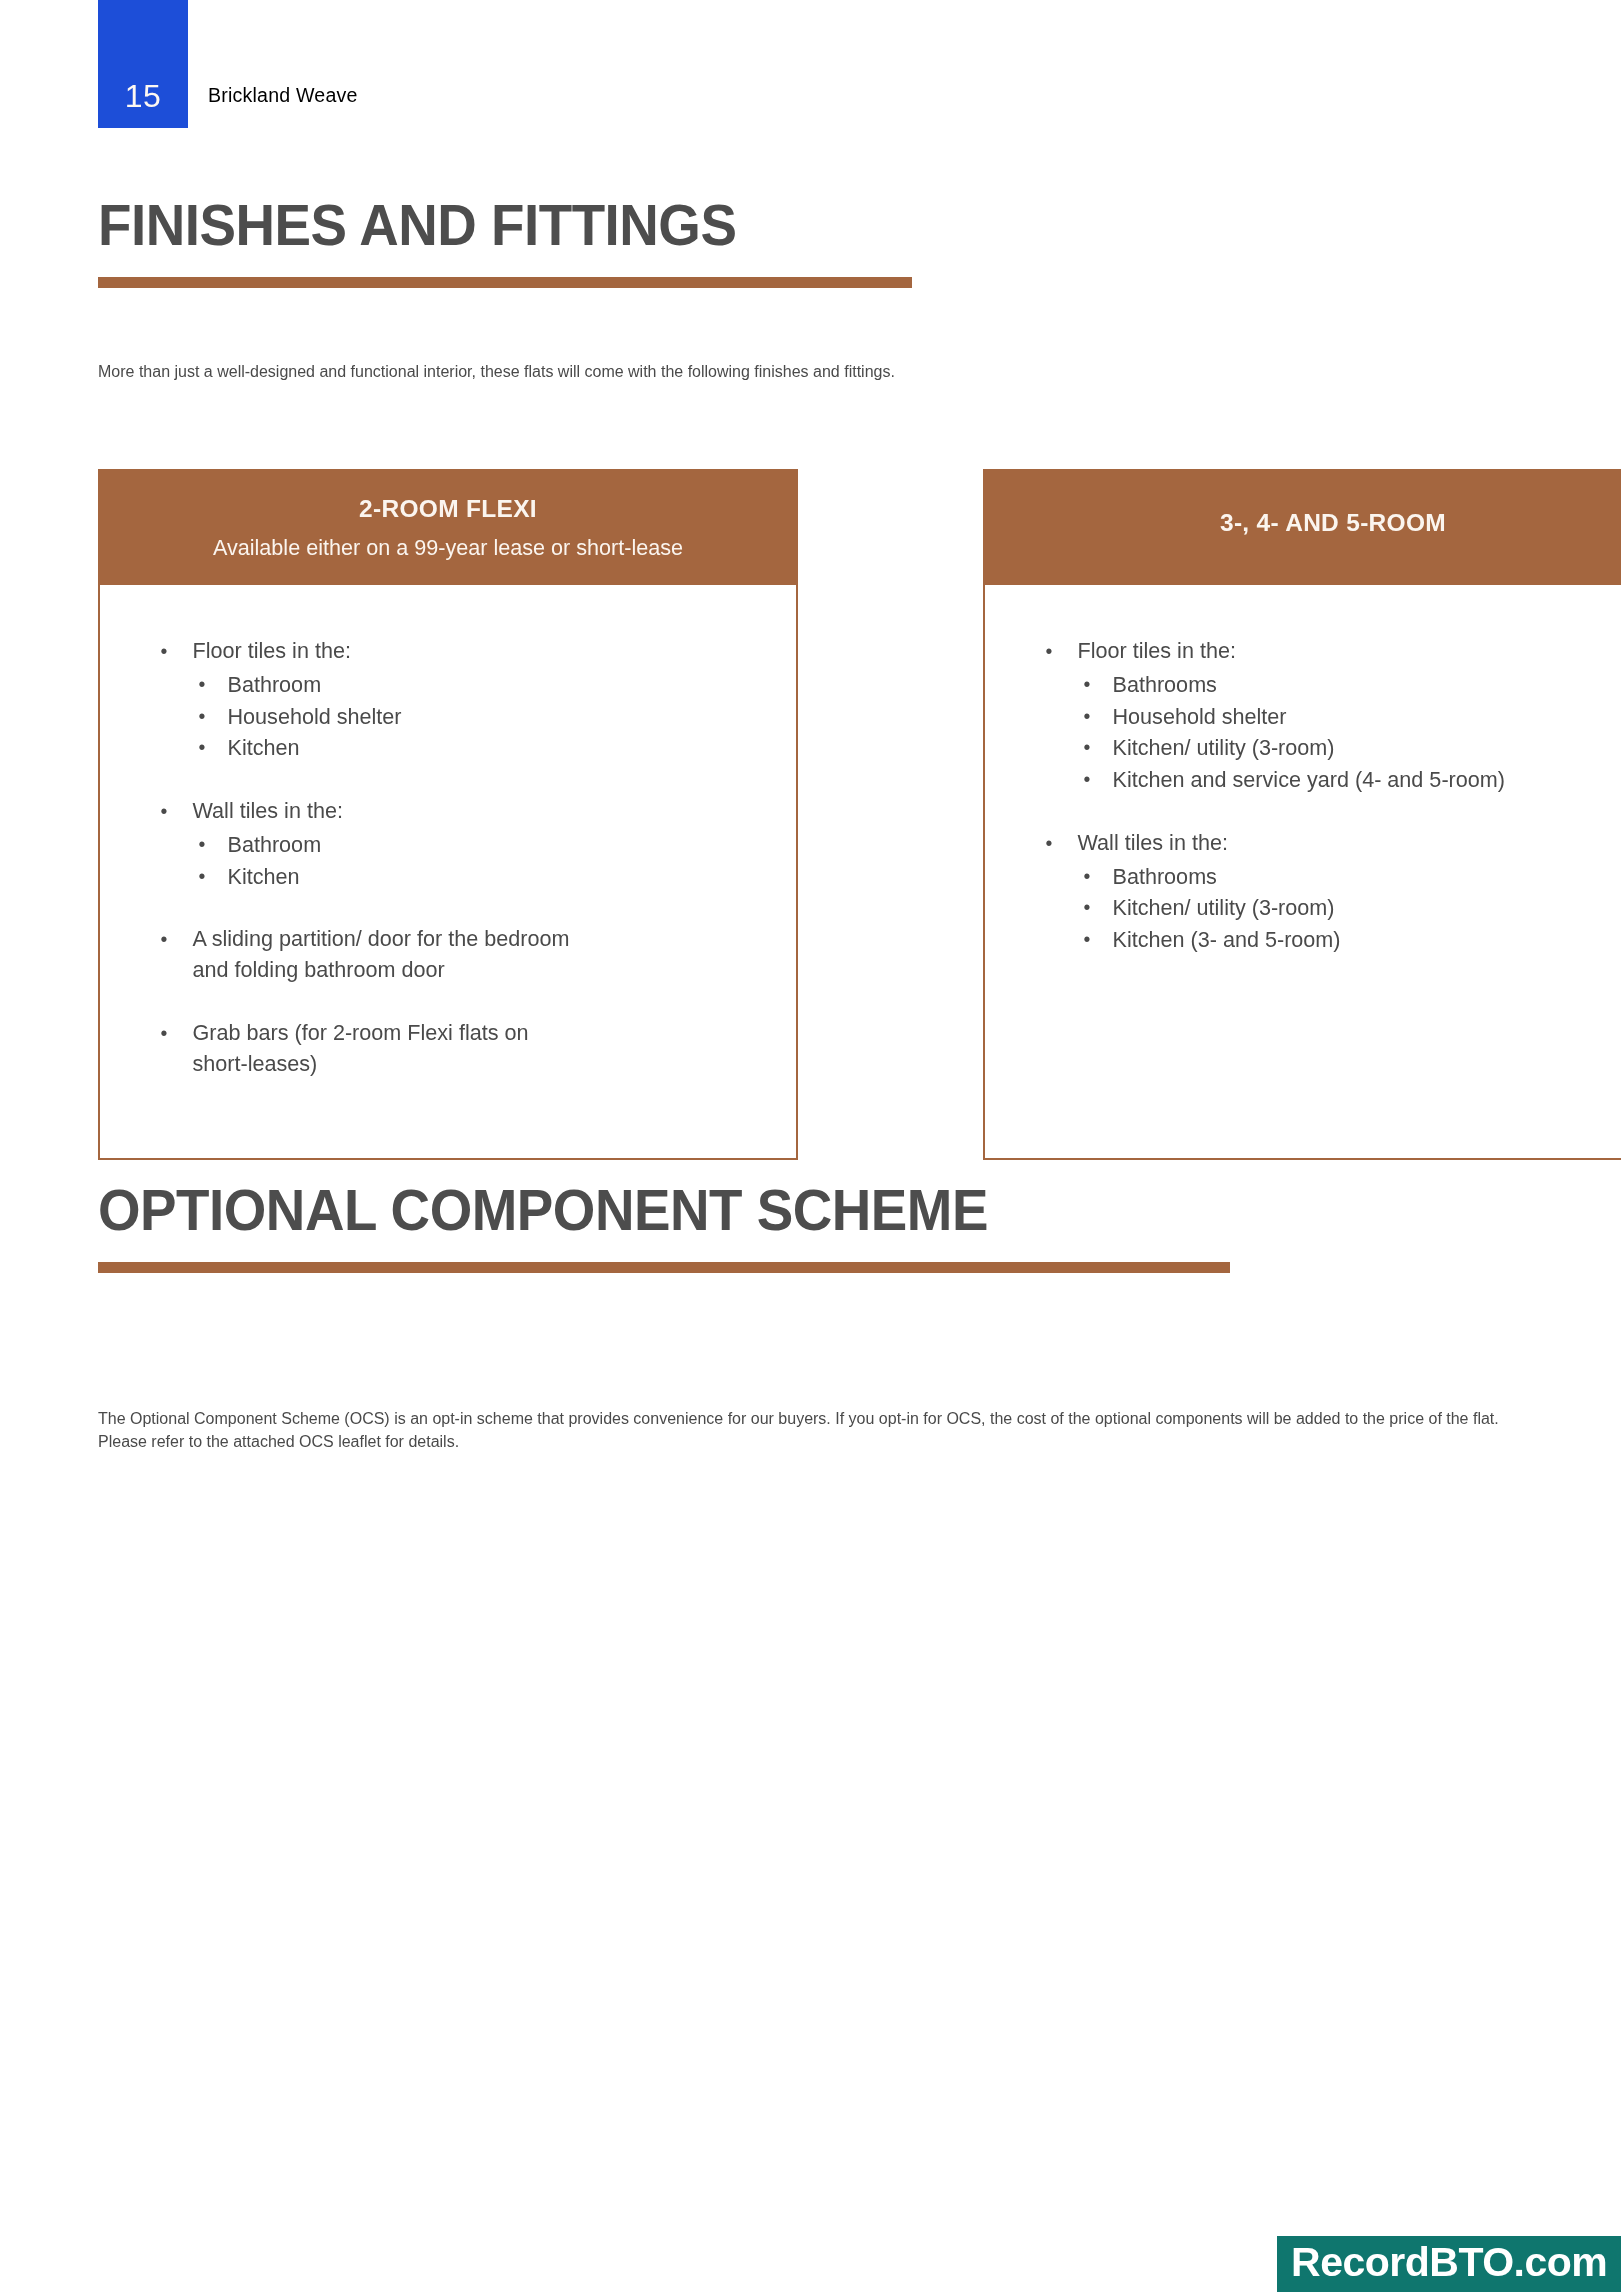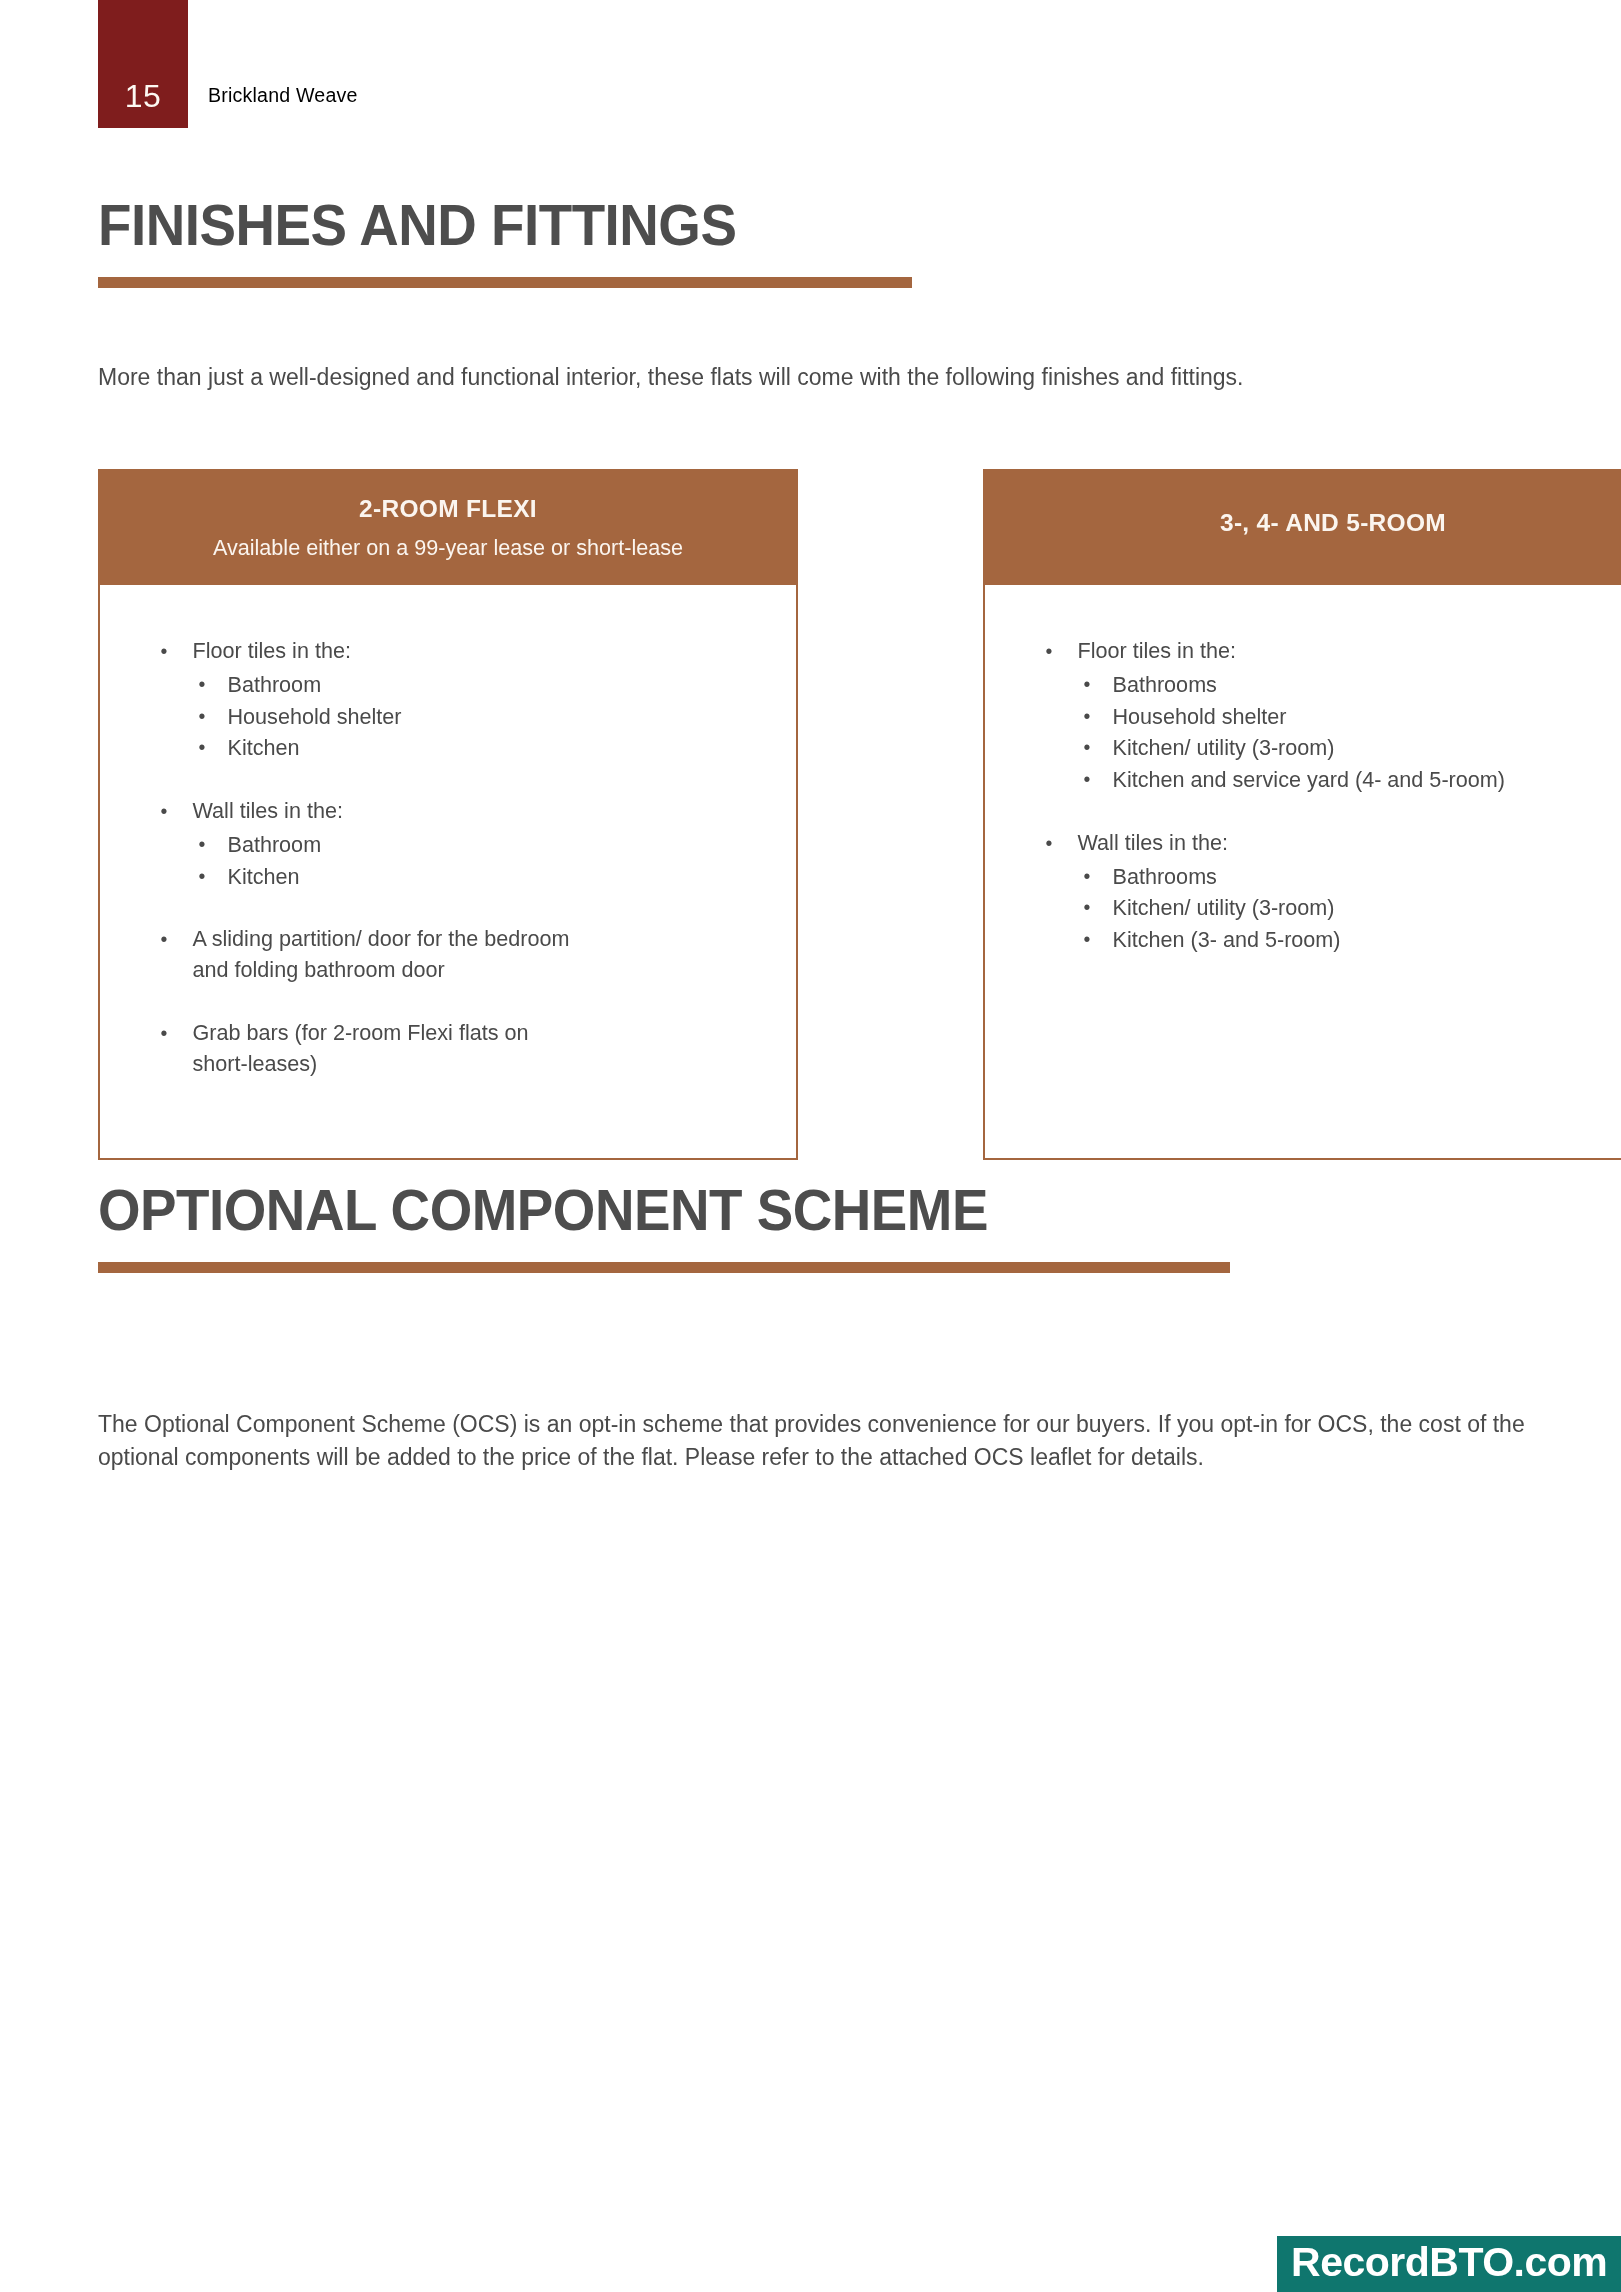--- a/index.html
+++ b/index.html
@@ -23,21 +23,21 @@
     left: 0;
     width: 100%;
     height: 137px;
   }
   .page-number-tab {
     position: absolute;
     left: 98px;
     top: 0;
     width: 90px;
     height: 128px;
-    background: #7f1d1d;
+    background: #1d4ed8;
     display: flex;
     align-items: flex-end;
     justify-content: center;
     box-sizing: border-box;
     padding-bottom: 12.7px;
   }
   .page-number-tab span {
     color: #fdf8f2;
     font-size: 32px;
     font-weight: 400;
@@ -71,21 +71,21 @@
   }
   .section-rule {
     height: 10.8px;
     background: #a4663f;
     margin-top: 21.6px;
   }
   .rule-w1 { width: 814px; }
   .rule-w2 { width: 1132px; }
 
   .body-text {
-    font-size: 23px;
+    font-size: 16px;
     color: #4a4a4a;
     line-height: 1.42;
     font-weight: 400;
   }
 
   
   .cards {
     position: absolute;
     left: 98px;
     top: 469px;

